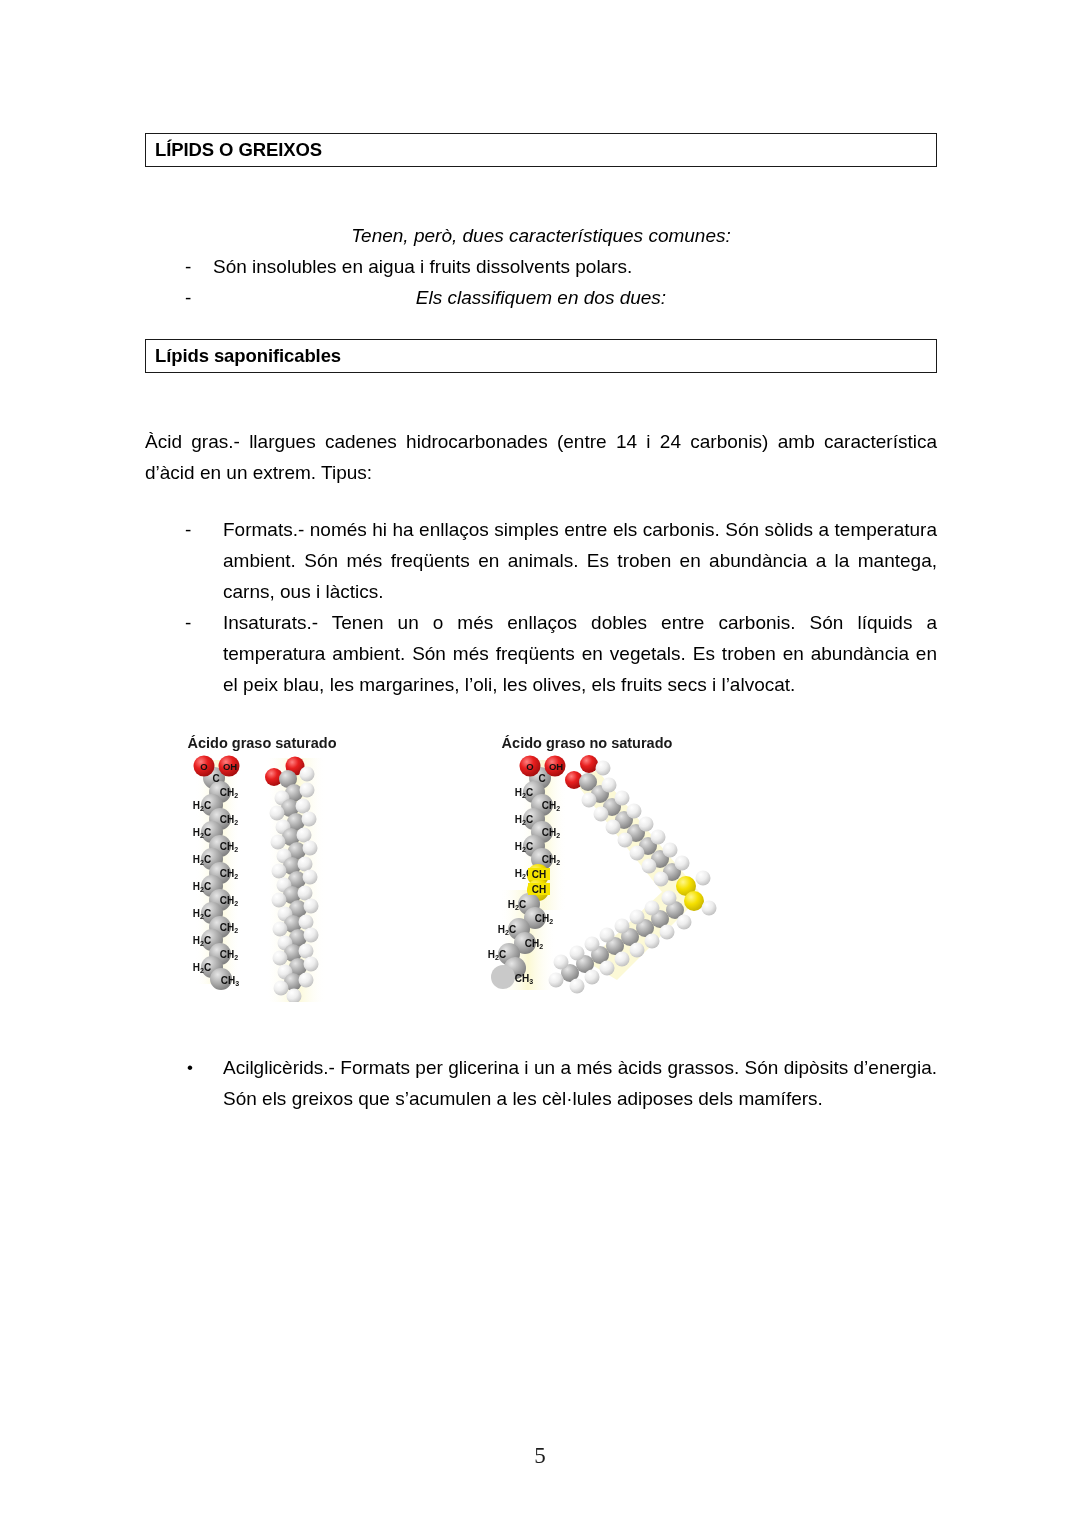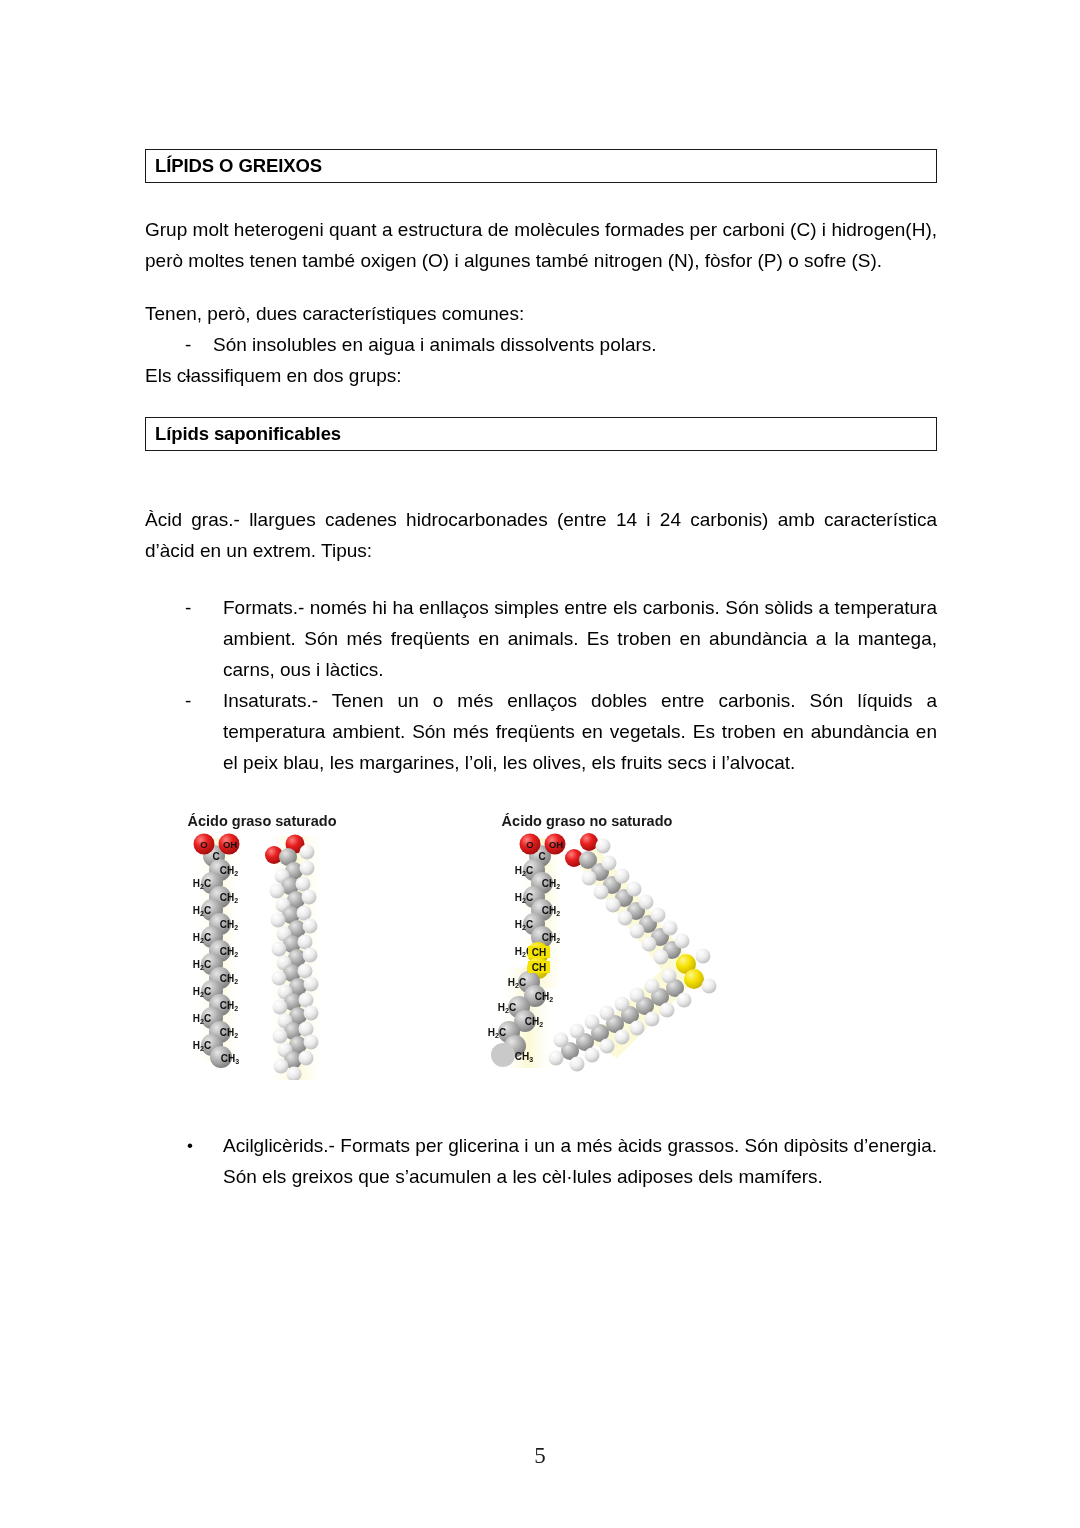--- a/index.html
+++ b/index.html
@@ -19,21 +19,21 @@
 
   .page {
     position: absolute;
     inset: 0;
     background: #ffffff;
   }
 
   .content {
     position: absolute;
     left: 145px;
-    top: 16px;
+    top: 0;
     width: 792px;
   }
 
   
   .section-box {
     border: 1.6px solid #1a1a1a;
     box-sizing: border-box;
     height: 34px;
     display: flex;
     align-items: center;
@@ -48,21 +48,21 @@
 
   
   .para {
     font-size: 19px;
     line-height: 31px;
     text-align: justify;
     text-justify: inter-word;
     margin: 0;
     hyphens: none;
   }
-  .para.nojust { text-align: left; }
+  .para.nojust { text-align: center; font-style: italic; }
 
   .bold { font-weight: normal; }
 
   
   .dash-list {
     list-style: none;
     margin: 0;
     padding: 0;
   }
   .dash-list > li {
@@ -163,37 +163,36 @@
   <div class="content">
 
     <div style="height:133px"></div>
 
     <div class="section-box">
       <span class="section-title">LÍPIDS O GREIXOS</span>
     </div>
 
     <div class="spacer-31"></div>
 
-    <p class="para">Grup molt heterogeni quant a estructura de molècules formades per carboni (C) i hidrogen(H), però moltes tenen també oxigen (O) i algunes també nitrogen (N), fòsfor (P) o sofre (S).</p>
 
     <div class="spacer-22"></div>
 
     <p class="para nojust">Tenen, però, dues característiques comunes:</p>
 
     <ul class="dash-list">
       <li>
         <span class="marker">-</span>
-        <span>Són insolubles en aigua i animals dissolvents polars.</span>
+        <span>Són insolubles en aigua i fruits dissolvents polars.</span>
       </li>
       <li>
         <span class="marker">-</span>
       </li>
     </ul>
 
-    <p class="para nojust">Els classifiquem en dos grups:</p>
+    <p class="para nojust">Els classifiquem en dos dues:</p>
 
     <div class="spacer-26"></div>
 
     <div class="section-box">
       <span class="section-title">Lípids saponificables</span>
     </div>
 
     <div class="spacer-31"></div>
 
 

